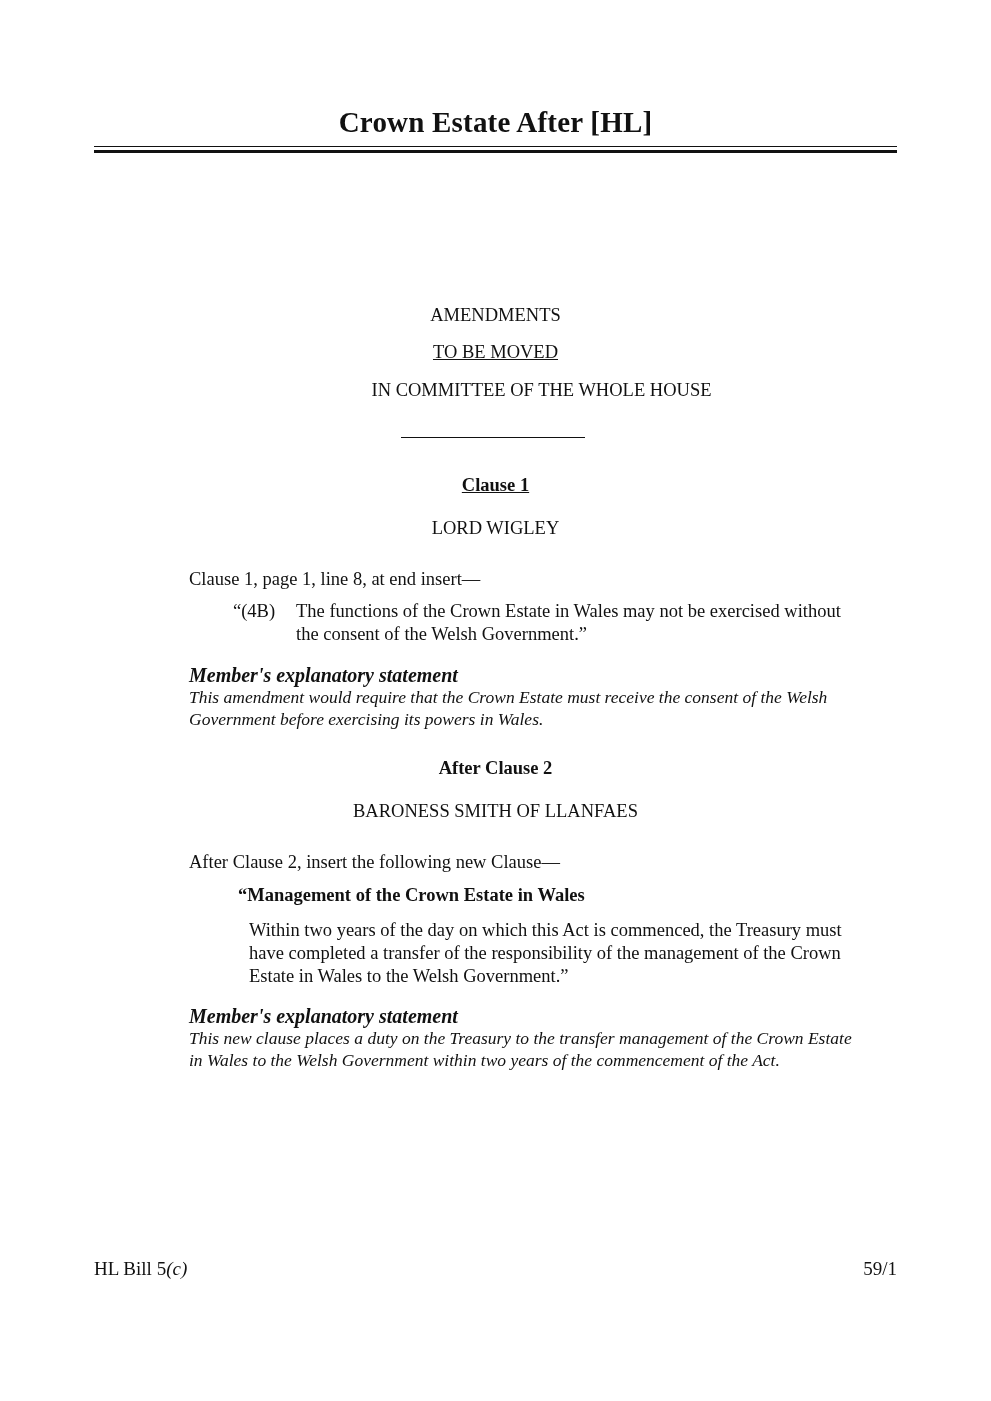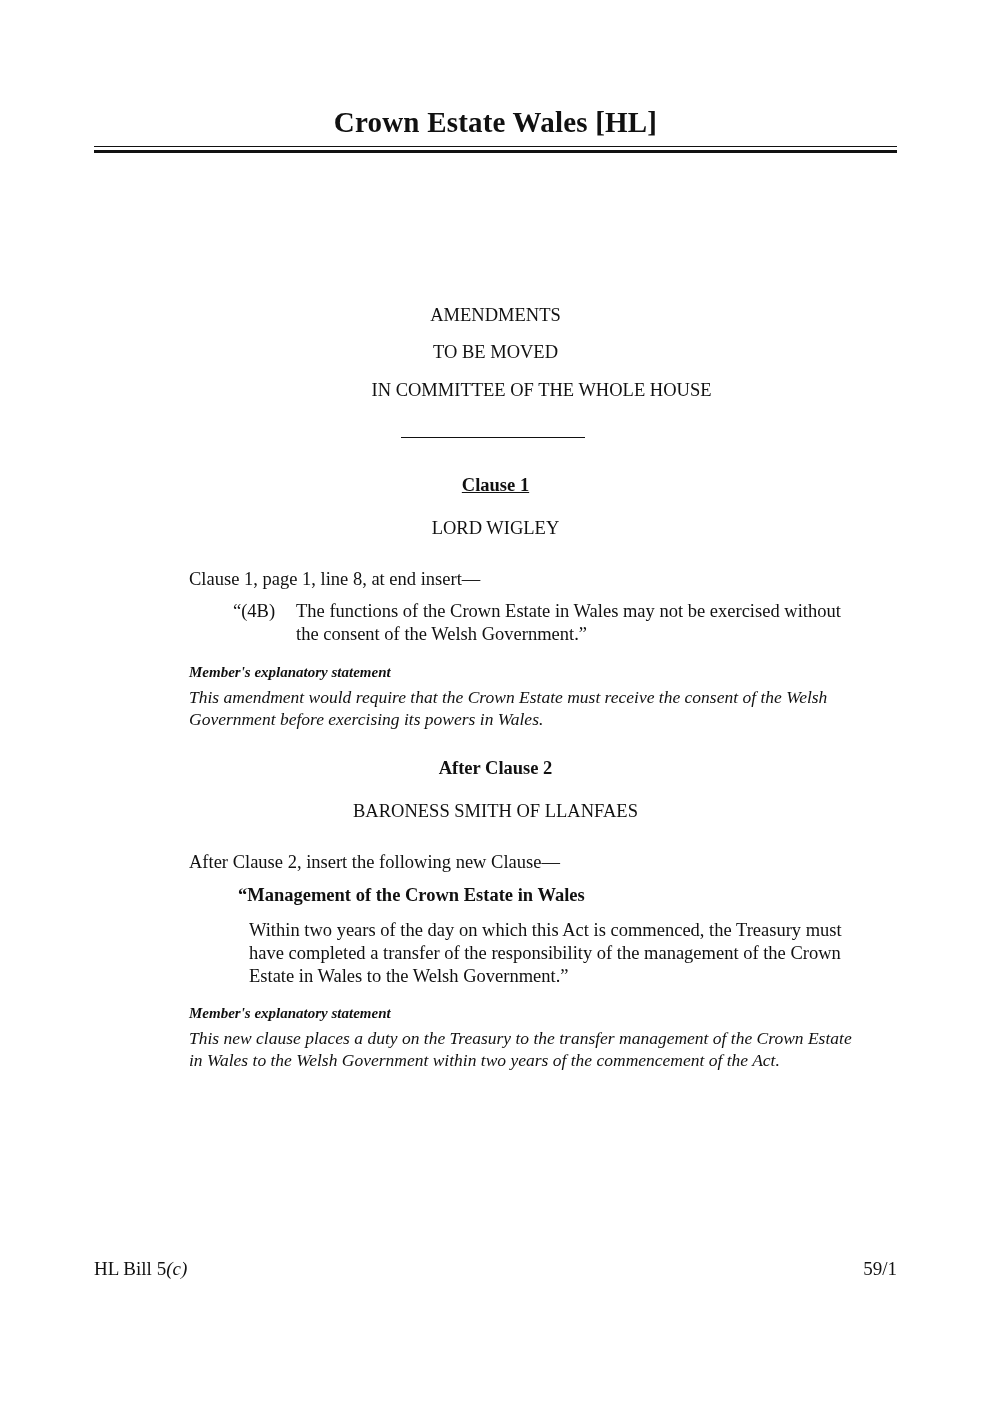--- a/index.html
+++ b/index.html
@@ -16,36 +16,36 @@
   .rule-thick { position: absolute; left: 94px; top: 150px; width: 803px; height: 0; border-top: 3px solid #111; }
 
   .center-line {
     position: absolute; left: 0; width: 991px; text-align: center; font-size: 18.5px;
   }
   .short-rule { position: absolute; left: 401px; top: 437px; width: 184px; border-top: 1px solid #111; }
   .bold { font-weight: bold; }
 
   .para { position: absolute; font-size: 18.5px; line-height: 23px; text-align: right; }
   .italic { font-style: italic; }
-  .stmt-head { position: absolute; left: 189px; font-size: 15px; font-weight: bold; font-style: italic; }
+  .stmt-head { position: absolute; left: 189px; font-size: 20px; font-weight: bold; font-style: italic; }
   .stmt-body { position: absolute; left: 189px; width: 710px; font-size: 17.5px; font-style: italic; line-height: 22px; }
 
   .footer { position: absolute; top: 1258px; font-size: 19px; }
 </style>
 </head>
 <body>
 
 <div>
 
-  <div class="title">Crown Estate Wales [HL]</div>
+  <div class="title">Crown Estate After [HL]</div>
   <div class="rule-thin"></div>
   <div class="rule-thick"></div>
 
   <div class="center-line" style="top:305px;">AMENDMENTS</div>
-  <div class="center-line" style="top:342px;">TO BE MOVED</div>
+  <div class="center-line" style="top:342px;text-decoration:underline;">TO BE MOVED</div>
   <div class="center-line" style="top:380px;padding-left:46px;">IN COMMITTEE OF THE WHOLE HOUSE</div>
   <div class="short-rule"></div>
 
   <section>
     <div class="center-line bold" style="top:475px;text-decoration:underline;">Clause 1</div>
     <div class="center-line" style="top:518px;">LORD WIGLEY</div>
     <div class="para" style="left:189px; top:568px;">Clause 1, page 1, line 8, at end insert—</div>
     <div class="para" style="left:233px; top:600px;">“(4B)</div>
     <div class="para" style="left:296px; top:600px;">The functions of the Crown Estate in Wales may not be exercised without</div>
     <div class="para" style="left:296px; top:623px;">the consent of the Welsh Government.”</div>

